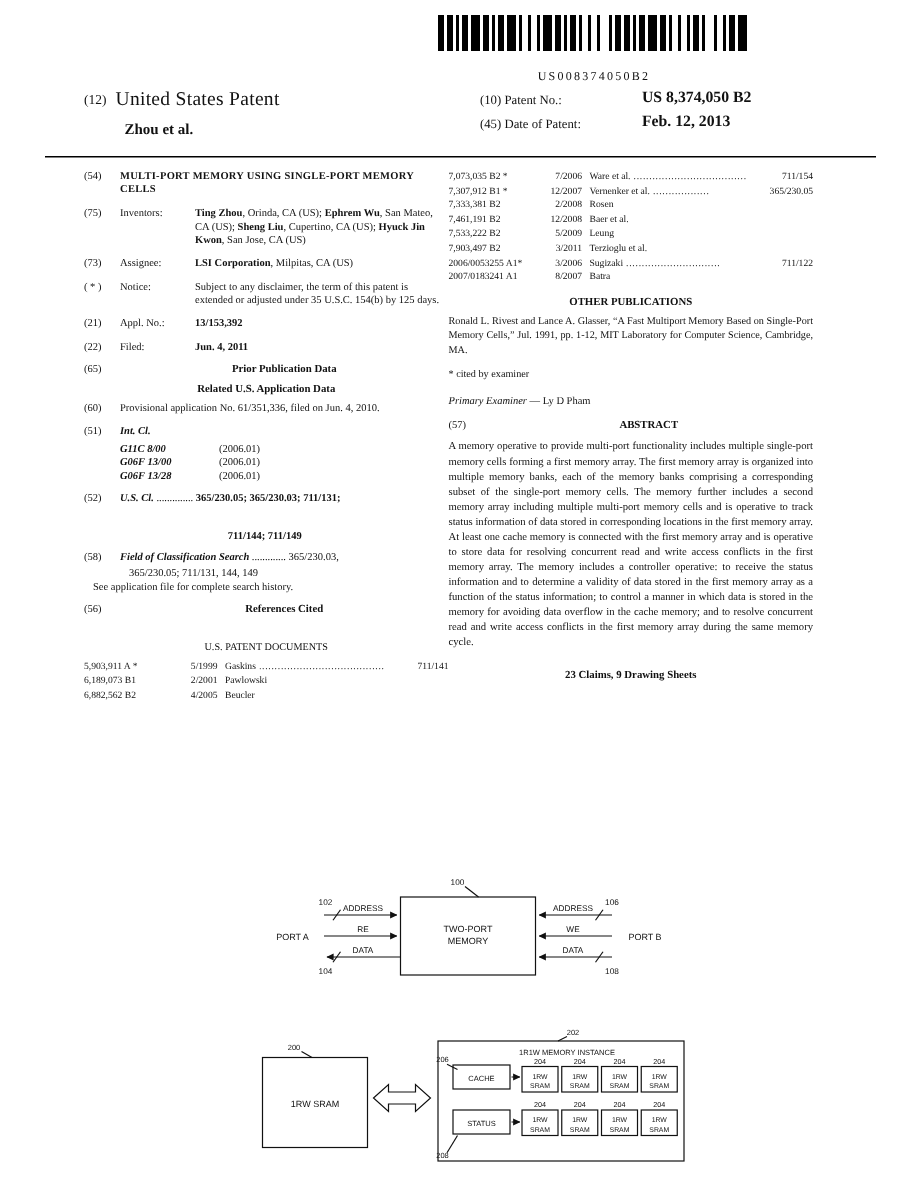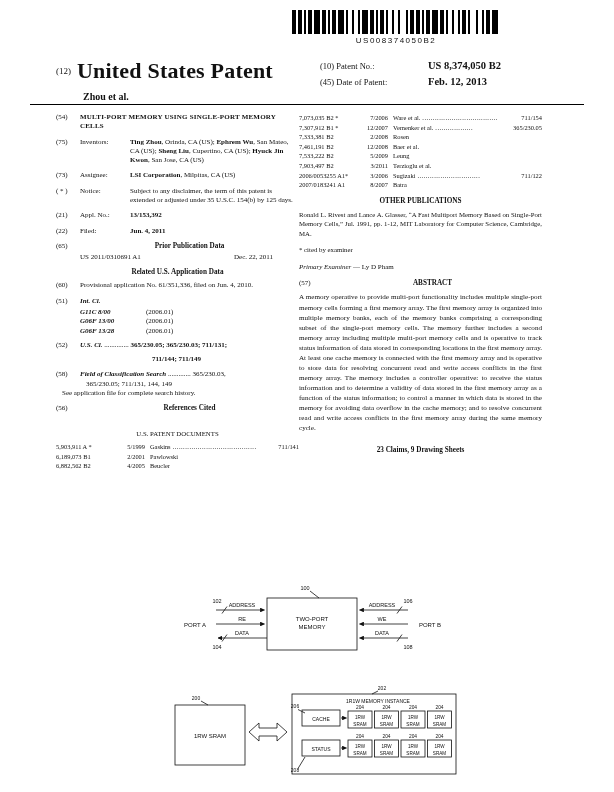--- a/index.html
+++ b/index.html
@@ -5,27 +5,27 @@
   html,body{margin:0;padding:0}
   body{width:614px;height:792px;background:#fff;font-family:"Liberation Serif",serif;color:#111;position:relative;overflow:hidden}
   .b{font-weight:bold}
   .i{font-style:italic}
   .just{text-align:justify}
   .center{text-align:center}
   p{margin:0}
 
   .barcode-wrap{position:absolute;top:10px;left:292px;width:208px;text-align:center}
   .barcode{display:block;width:208px;height:24px}
-  .barcode-num{font-family:Liberation Sans, sans-serif;font-size:8px;letter-spacing:1.5px;margin-top:2px}
+  .barcode-num{font-family:Liberation Serif, serif;font-size:8px;letter-spacing:1.5px;margin-top:12px}
 
   .hdr{position:absolute;top:58px;left:56px;right:50px;display:flex;justify-content:space-between}
   .hdr-left{width:250px}
   .hdr-titlerow{display:flex;gap:6px;align-items:center}
   .tagnum{font-size:9px}
-  .us-title{font-size:22px;font-weight:bold;letter-spacing:.2px}
+  .us-title{font-size:13px;font-weight:normal;letter-spacing:.2px}
   .hdr-authors{font-size:10px;font-weight:bold;margin:7px 0 0 27px}
   .hdr-right{width:244px;padding-top:2px}
   .hdr-kv{display:flex;align-items:center;margin-bottom:5px}
   .hdr-k{font-size:8.5px;width:108px;flex:none}
   .hdr-v{font-size:10.5px;font-weight:bold;white-space:nowrap}
 
   .rule{position:absolute;top:104px;left:30px;right:30px;border-top:1.6px solid #000}
 
   .cols{position:absolute;top:113px;left:56px;width:502px;height:464px;display:flex;gap:0;overflow:hidden}
   .col{width:243px;font-size:7px;line-height:1.33}
@@ -167,24 +167,20 @@
       <div class="blk">
         <span class="tag">(22)</span>
         <span class="lbl">Filed:</span>
         <div class="bcontent b">Jun. 4, 2011</div>
       </div>
 
       <div class="blk" style="margin-bottom:3px">
         <span class="tag">(65)</span>
         <div class="bcontent center b sechead" style="margin:0">Prior Publication Data</div>
       </div>
-      <div class="pubrow">
-        <span>US 2011/0310691 A1</span>
-        <span>Dec. 22, 2011</span>
-      </div>
 
       <div class="center b sechead">Related U.S. Application Data</div>
       <div class="blk">
         <span class="tag">(60)</span>
         <div class="bcontent">Provisional application No. 61/351,336, filed on Jun. 4, 2010.</div>
       </div>
 
       <div class="blk" style="margin-bottom:2px">
         <span class="tag">(51)</span>
         <div class="bcontent b i">Int. Cl.</div>
@@ -195,21 +191,21 @@
         </div>
       <div class="iclrow">
           <span class="iclcode">G06F 13/00</span>
           <span>(2006.01)</span>
         </div>
       <div class="iclrow" style="margin-bottom:5px">
           <span class="iclcode">G06F 13/28</span>
           <span>(2006.01)</span>
         </div>
 
-      <div class="blk" style="margin-bottom:5px">
+      <div class="blk" style="margin-bottom:16px">
         <span class="tag">(52)</span>
         <div class="bcontent"><span class="b i">U.S. Cl.</span><span> .............. </span><span class="b">365/230.05; 365/230.03; 711/131;</span></div>
       </div>
       <div class="line-right b" style="margin-bottom:5px">711/144; 711/149</div>
 
       <div class="blk" style="margin-bottom:1px">
         <span class="tag">(58)</span>
         <div class="bcontent"><span class="b i">Field of Classification Search</span><span> ............. </span><span>365/230.03,</span></div>
       </div>
       <div class="line-indent">365/230.05;  711/131, 144, 149</div>

